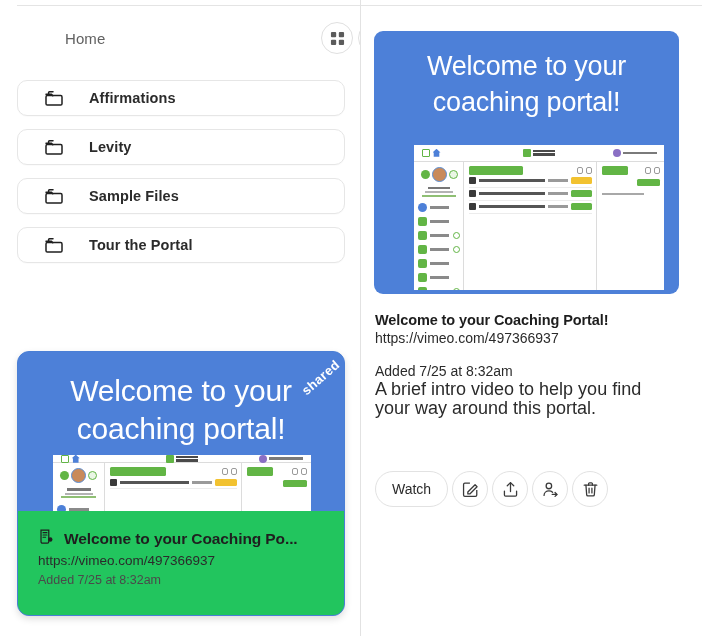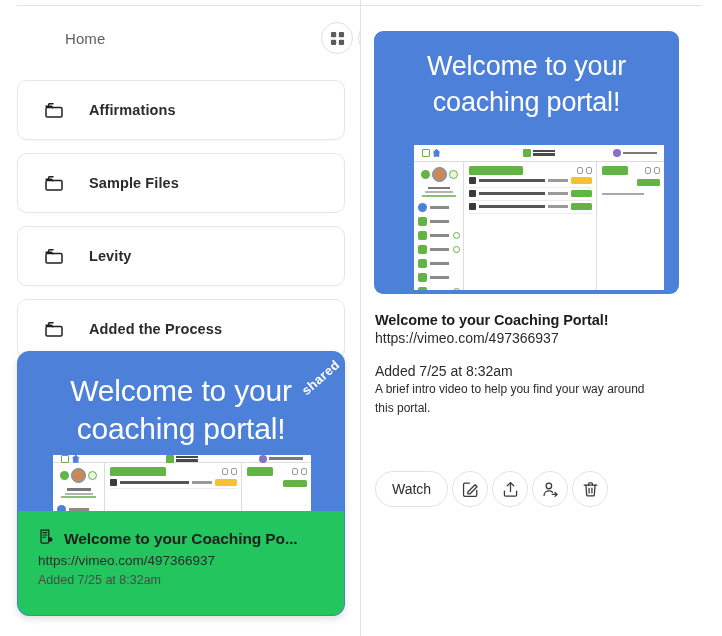--- a/index.html
+++ b/index.html
@@ -35,21 +35,21 @@
     width: 32px; height: 32px; border-radius: 50%;
     border: 1px solid #e0e0e0; background: #fff;
     display: flex; align-items: center; justify-content: center;
   }
   .round-btn svg { display: block; }
 
   .folder-list {
     position: absolute; left: 17px; top: 80px; width: 328px;
   }
   .folder-item {
-    height: 60px; margin-bottom: 13px;
+    height: 36px; margin-bottom: 13px;
     border: 1px solid #e6e6e6; border-radius: 10px;
     background: #fff;
     display: flex; align-items: center; padding-left: 25px;
     box-shadow: 0 1px 1px rgba(0,0,0,.02);
   }
   .folder-item .ficon { width: 22px; height: 22px; flex: 0 0 22px; }
   .folder-item .flabel {
     margin-left: 24px; font-size: 14.5px; font-weight: bold; color: #2b2b2b;
     letter-spacing: .1px;
   }
@@ -117,21 +117,21 @@
   }
   .detail-thumb {
     position: absolute; left: 40px; top: 114px;
     width: 250px; height: 145px; background: #fff; overflow: hidden;
   }
   .detail-body { position: absolute; left: 14px; top: 312px; width: 330px; }
   .d-title { font-size: 14.5px; font-weight: bold; color: #1d1d1d; letter-spacing: -.1px; }
   .d-url { margin-top: 2px; font-size: 14px; color: #2b2b2b; }
   .d-added { margin-top: 17px; font-size: 14px; color: #2b2b2b; }
   .d-desc-label { margin-top: 19px; font-size: 14px; color: #6b6b6b; }
-  .d-desc { margin-top: 1px; font-size: 12px; line-height: 19px; color: #2b2b2b; width: 280px; }
+  .d-desc { margin-top: 1px; font-size: 18px; line-height: 19px; color: #2b2b2b; width: 280px; }
 
   .action-row {
     position: absolute; left: 14px; top: 471px;
     display: flex; align-items: center; gap: 4px;
   }
   .pill-btn {
     height: 36px; padding: 0 16px; border-radius: 18px;
     border: 1px solid #e2e2e2; background: #fff;
     display: flex; align-items: center; justify-content: center;
     font-size: 14px; color: #2b2b2b;
@@ -249,41 +249,41 @@
         <span class="flabel">Affirmations</span>
       </div>
       <div class="folder-item">
         <span class="ficon">
           <svg width="22" height="22" viewBox="0 0 22 22" fill="none" stroke="#1f1f1f" stroke-width="1.5">
             <path d="M3 7.2h5.4l1.4 1.6" stroke-linecap="round"></path>
             <rect x="3" y="8.6" width="16" height="9.4" rx="1.3"></rect>
             <path d="M5.6 7.2V5.6a.8.8 0 0 1 .8-.8h3.6" stroke-linecap="round"></path>
           </svg>
         </span>
-        <span class="flabel">Sample Files</span>
+        <span class="flabel">Levity</span>
       </div>
       <div class="folder-item">
         <span class="ficon">
           <svg width="22" height="22" viewBox="0 0 22 22" fill="none" stroke="#1f1f1f" stroke-width="1.5">
             <path d="M3 7.2h5.4l1.4 1.6" stroke-linecap="round"></path>
             <rect x="3" y="8.6" width="16" height="9.4" rx="1.3"></rect>
             <path d="M5.6 7.2V5.6a.8.8 0 0 1 .8-.8h3.6" stroke-linecap="round"></path>
           </svg>
         </span>
-        <span class="flabel">Levity</span>
+        <span class="flabel">Sample Files</span>
       </div>
       <div class="folder-item">
         <span class="ficon">
           <svg width="22" height="22" viewBox="0 0 22 22" fill="none" stroke="#1f1f1f" stroke-width="1.5">
             <path d="M3 7.2h5.4l1.4 1.6" stroke-linecap="round"></path>
             <rect x="3" y="8.6" width="16" height="9.4" rx="1.3"></rect>
             <path d="M5.6 7.2V5.6a.8.8 0 0 1 .8-.8h3.6" stroke-linecap="round"></path>
           </svg>
         </span>
-        <span class="flabel">Added the Process</span>
+        <span class="flabel">Tour the Portal</span>
       </div>
     </div>
 
     <div class="media-card">
       <div class="mc-hero">
         <div class="mc-hero-title">Welcome to your coaching portal!</div>
         <div class="shared-badge">shared</div>
         <div class="mc-thumb">
           <div class="portal">
             <div class="p-top">

